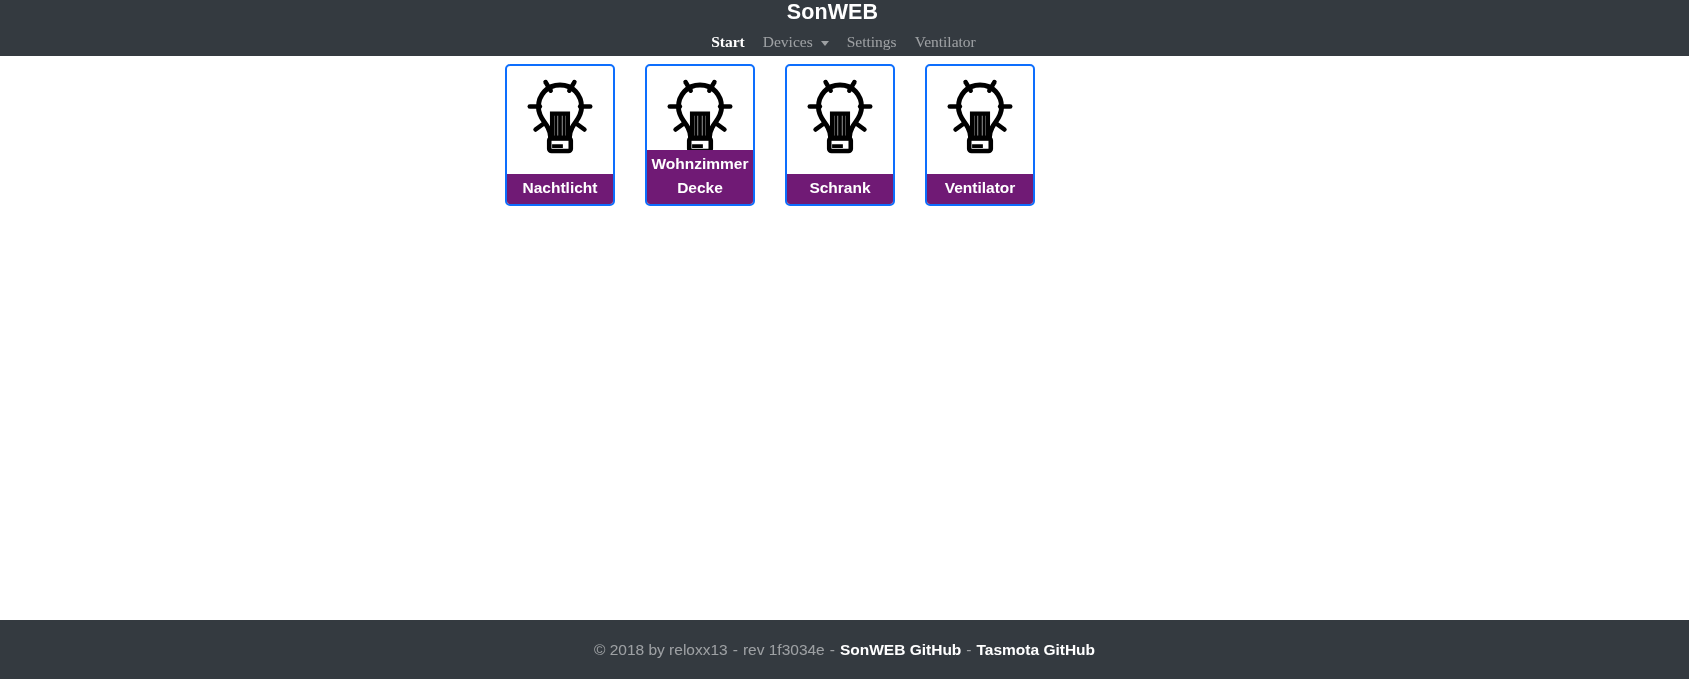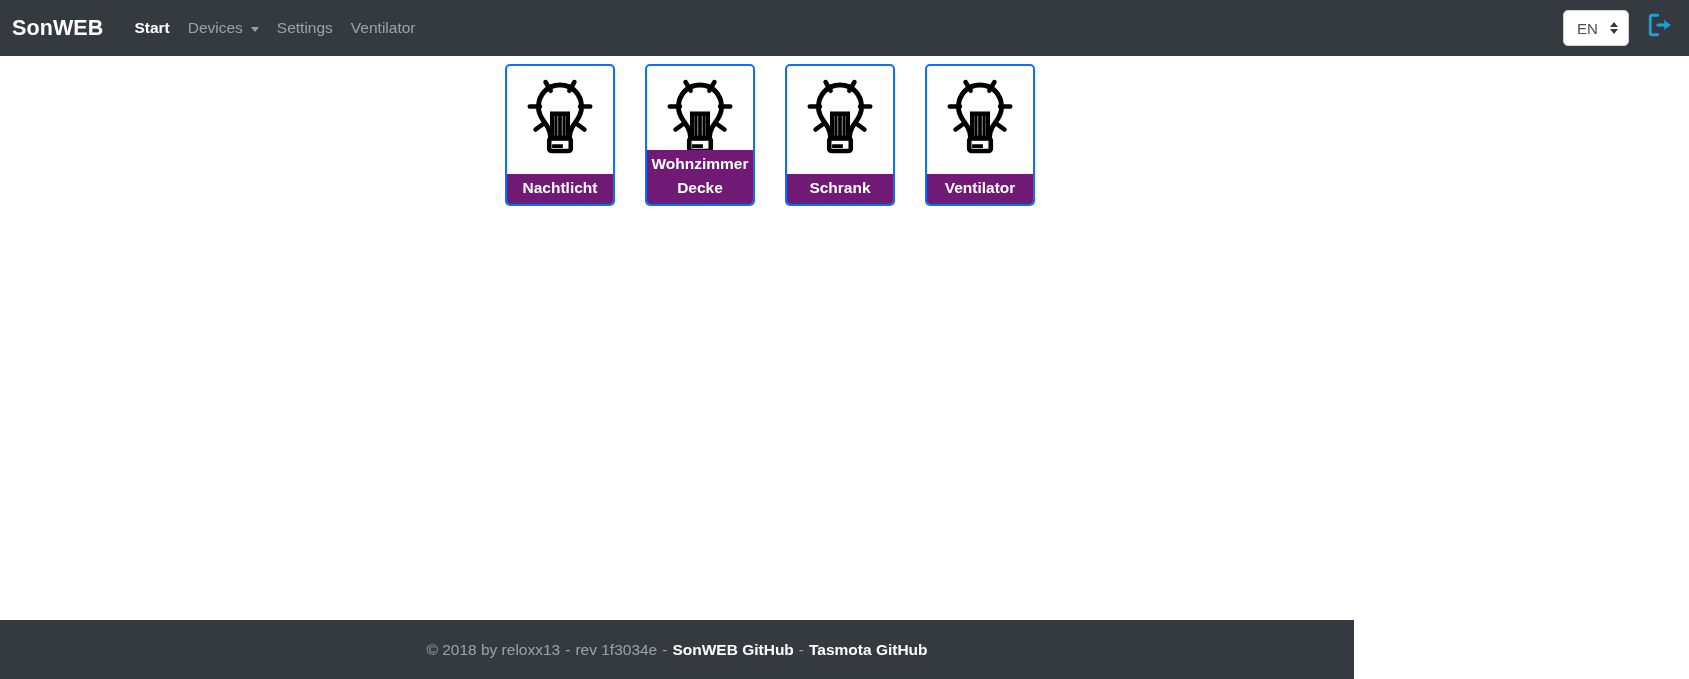--- a/index.html
+++ b/index.html
@@ -16,34 +16,36 @@
   
   .navbar {
     position: absolute;
     top: 0; left: 0;
     width: 1689px;
     height: 56px;
     background: #343a40;
     display: flex;
     align-items: center;
     padding: 0 14px 0 12px;
+    flex-direction: column;
   }
   .brand {
     color: #ffffff;
     font-size: 21.5px;
     font-weight: bold;
     letter-spacing: .1px;
     margin-right: 22px;
     white-space: nowrap;
     text-decoration: none;
   }
   .nav-links {
     display: flex;
     align-items: center;
     gap: 0px;
+    font-family: Liberation Serif, serif;
   }
   .nav-link {
     color: rgba(255,255,255,.52);
     font-size: 15.5px;
     padding: 8px 9px;
     white-space: nowrap;
     text-decoration: none;
     display: flex;
     align-items: center;
     gap: 6px;
@@ -161,21 +163,21 @@
     line-height: 24px;
     padding: 2px 2px 4px 2px;
     width: 100%;
     word-break: break-word;
   }
 
   
   .footer {
     position: absolute;
     bottom: 0; left: 0;
-    width: 1354px;
+    width: 1689px;
     height: 59px;
     background: #343a40;
     display: flex;
     align-items: center;
     justify-content: center;
   }
   .footer-text {
     color: rgba(255,255,255,.52);
     font-size: 15.5px;
     white-space: nowrap;

